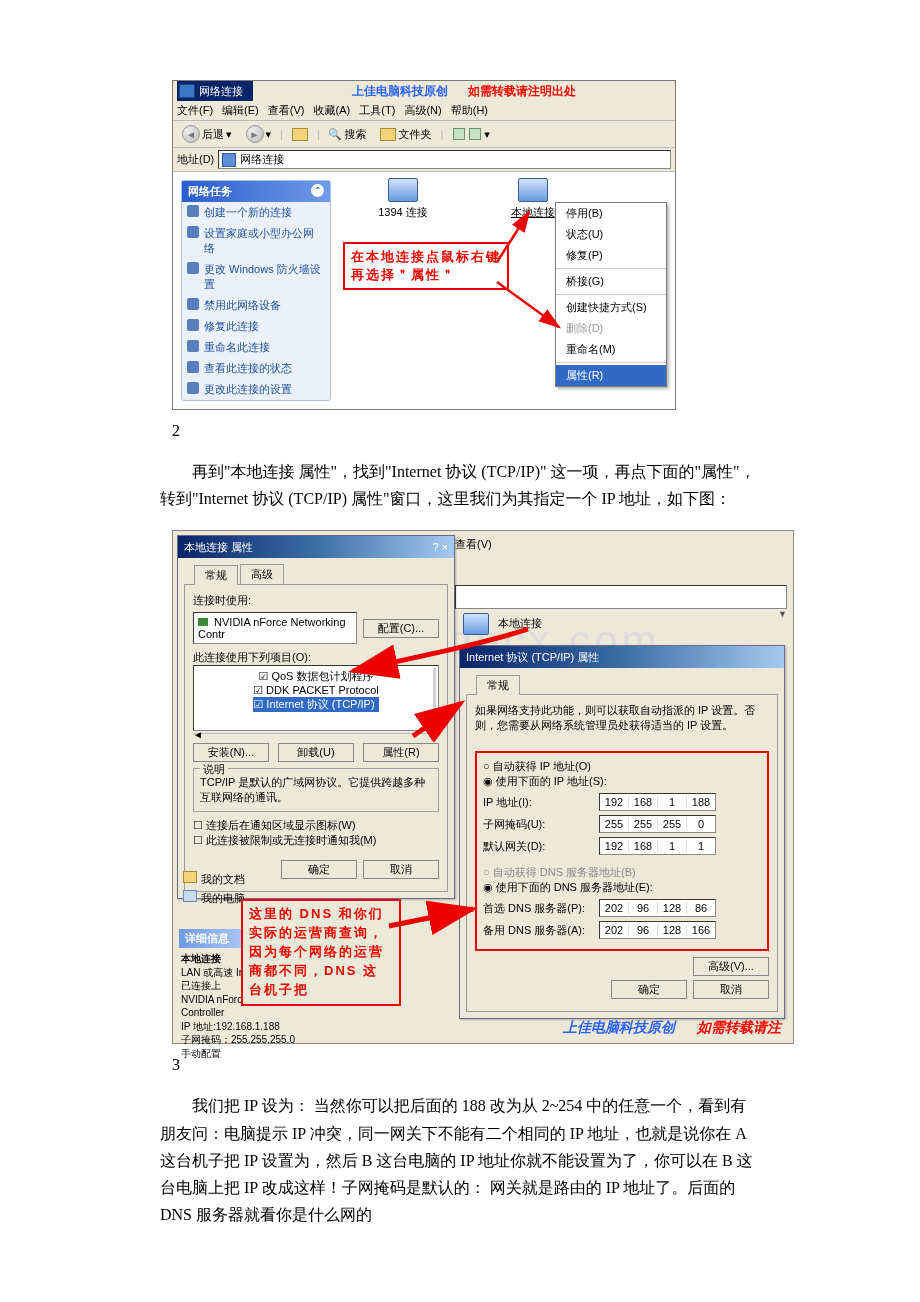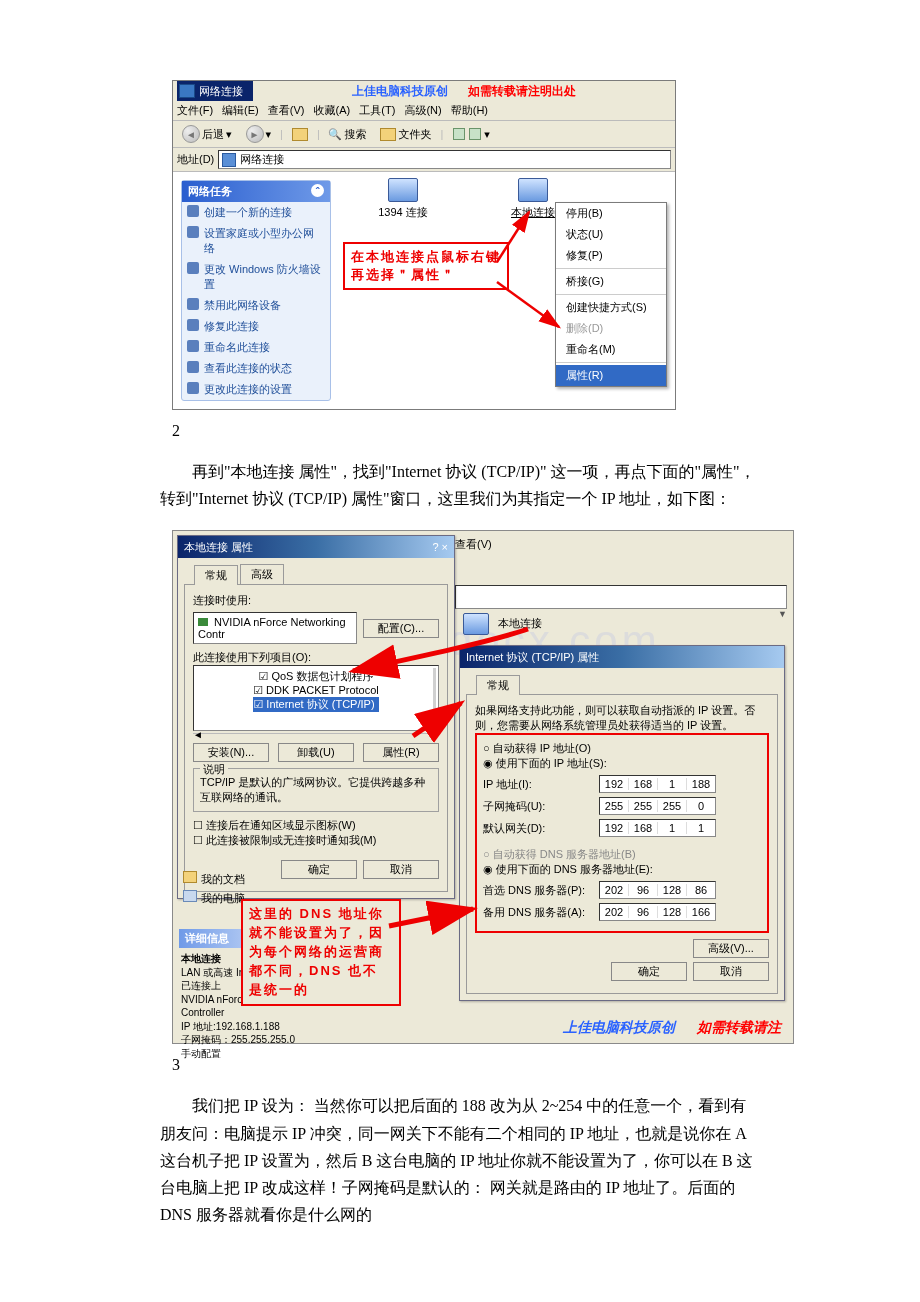--- a/index.html
+++ b/index.html
@@ -503,21 +503,21 @@
 
       <div class="dialog" style="left:286px; top:114px; width:324px;">
         <div class="dlg-title">
           <span>Internet 协议 (TCP/IP) 属性</span>
         </div>
         <div class="tabs">
           <div class="tab active">常规</div>
         </div>
         <div class="tab-body">
           <div class="small-note">如果网络支持此功能，则可以获取自动指派的 IP 设置。否则，您需要从网络系统管理员处获得适当的 IP 设置。</div>
-          <div style="border:2px solid #e00; padding:6px; margin-top:0;">
+          <div style="border:2px solid #e00; padding:6px; margin-top:18px;">
             <div class="radiouns"><span>自动获得 IP 地址(O)</span></div>
             <div class="radiosel"><span>使用下面的 IP 地址(S):</span></div>
             <div class="row">
                 <span style="width:110px;">IP 地址(I):</span>
               <span class="ipf">
                 <span>192</span>
                   <span>168</span>
                   <span>1</span>
                   <span>188</span>
               </span>
@@ -565,21 +565,21 @@
           <div class="row" style="justify-content:flex-end; margin-top:6px;">
             <div class="btn">高级(V)...</div>
           </div>
           <div class="row" style="justify-content:flex-end;">
             <div class="btn">确定</div>
             <div class="btn">取消</div>
           </div>
         </div>
       </div>
 
-      <div class="redbox2" style="left:68px; top:368px; width:144px;">这里的 DNS 地址你就不能设置为了，因为每个网络的运营商都不同，DNS 也不是统一的</div>
+      <div class="redbox2" style="left:68px; top:368px; width:144px;">这里的 DNS 和你们实际的运营商查询，因为每个网络的运营商都不同，DNS 这台机子把</div>
 
       <svg class="arrow-svg" style="left:0;top:0;" width="620" height="512">
         <defs>
           <marker id="ah2" markerWidth="12" markerHeight="12" refX="9" refY="3.5" orient="auto">
             <path d="M0,0 L0,7 L10,3.5 z" fill="#e00"></path>
           </marker>
         </defs>
 
         <path d="M355,98 C 320,110 250,125 180,140" stroke="#e00" stroke-width="5" fill="none" marker-end="url(#ah2)"></path>
 

